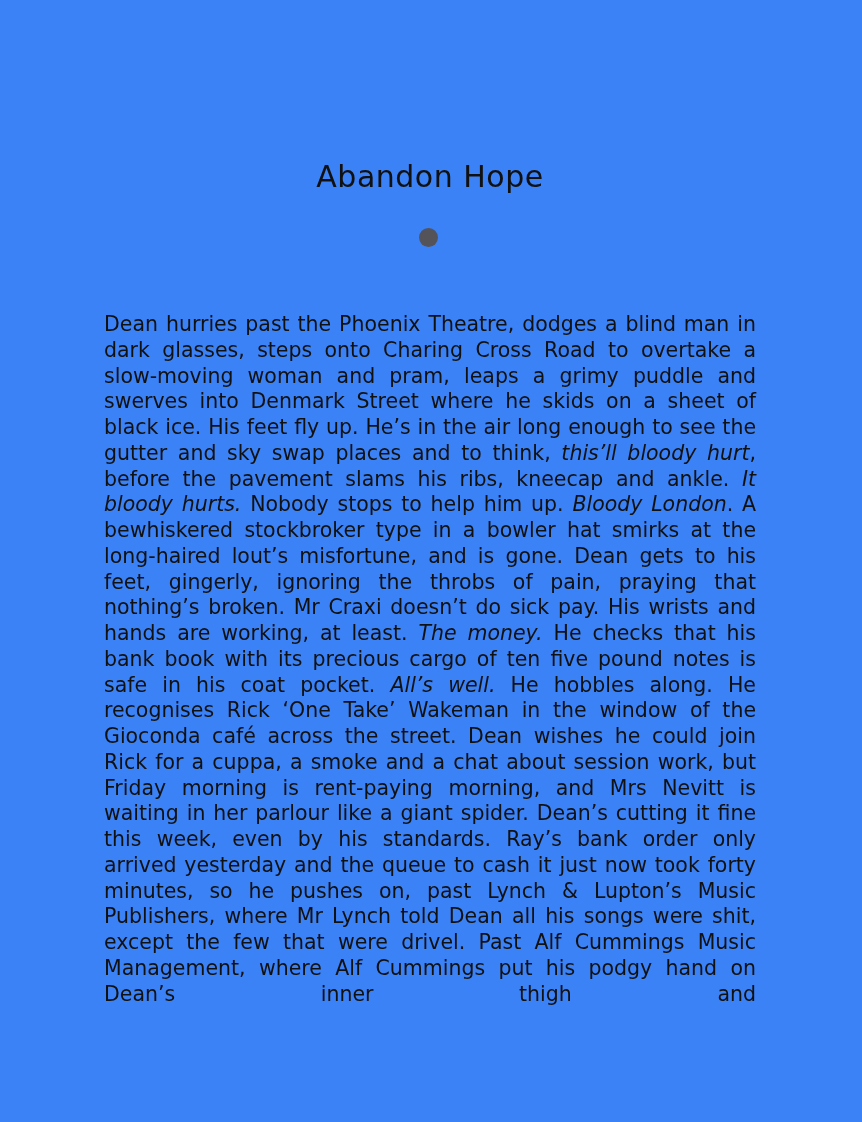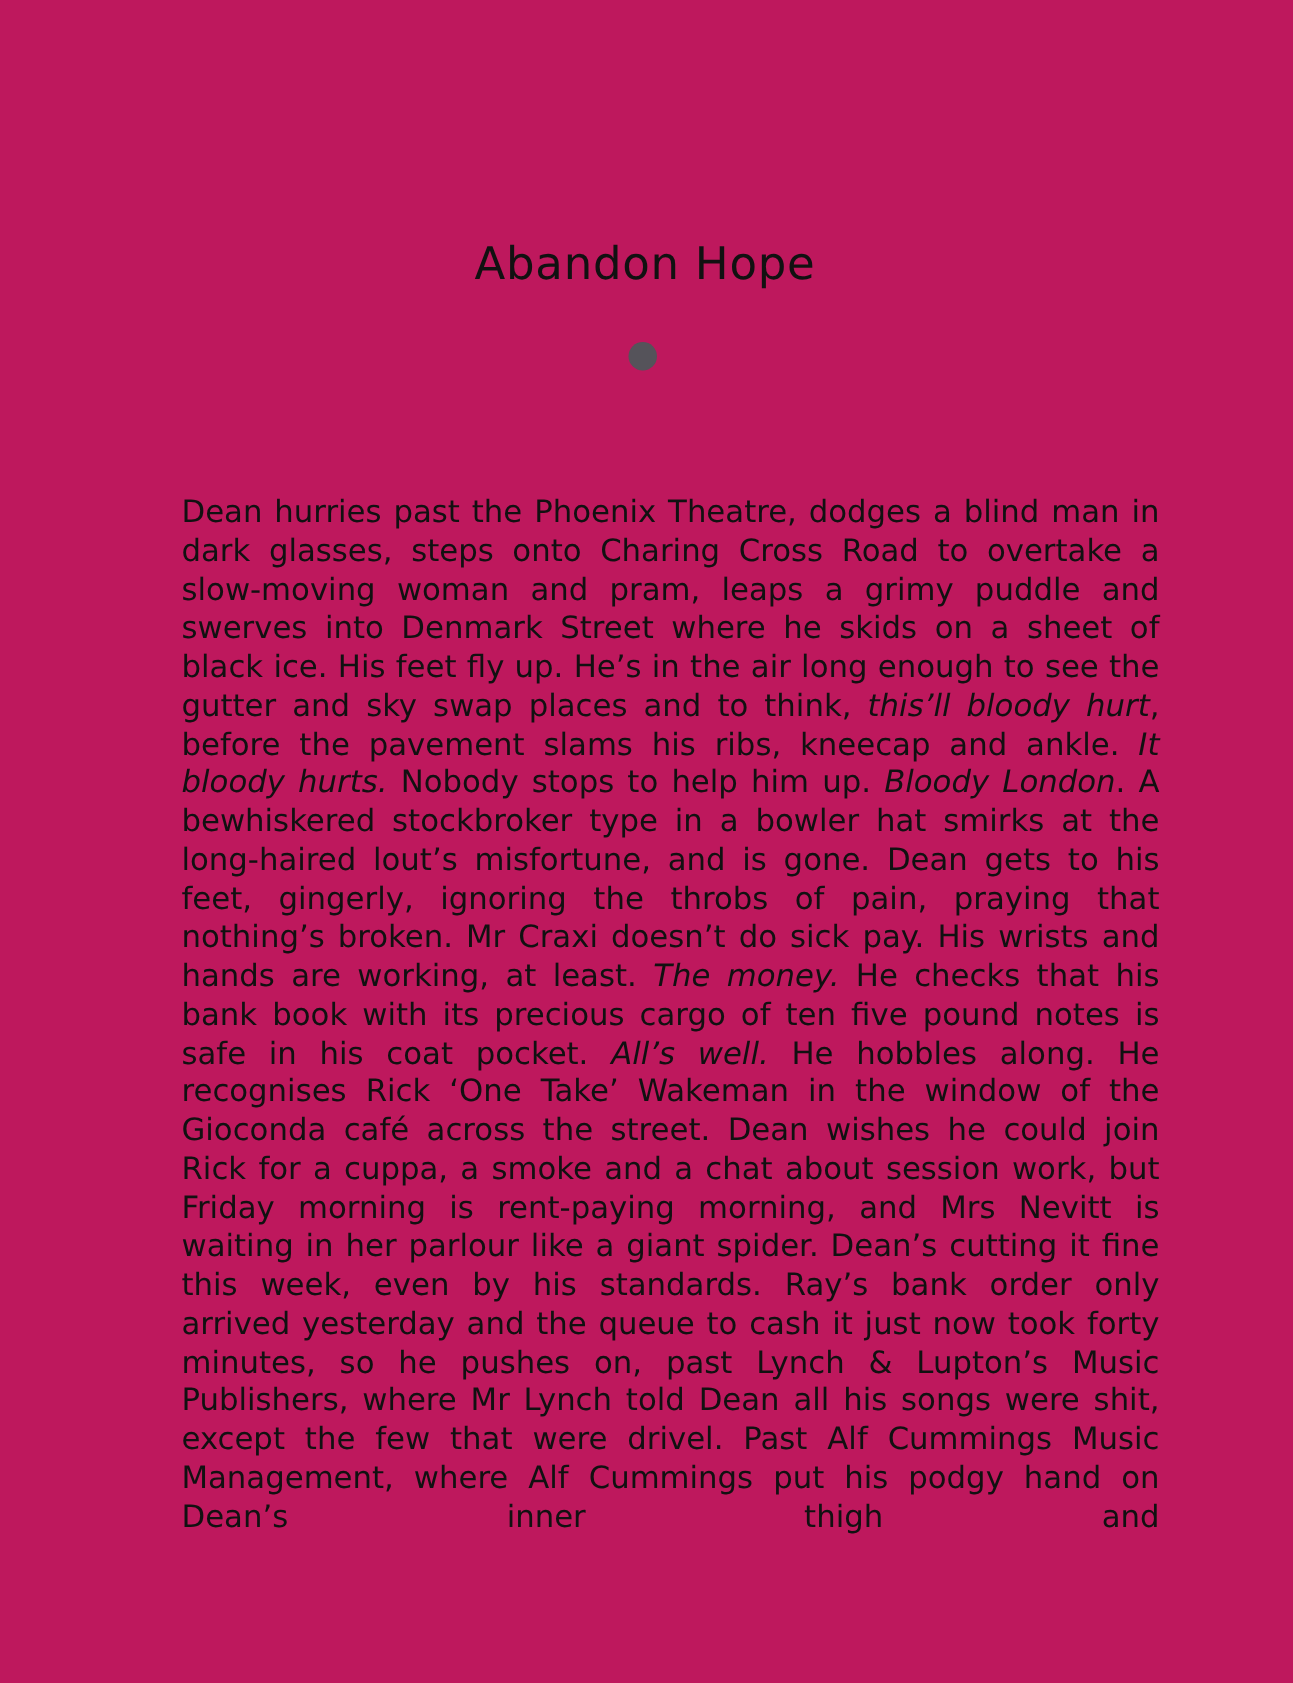--- a/index.html
+++ b/index.html
@@ -4,21 +4,21 @@
 <style>
   html, body {
     margin: 0;
     padding: 0;
     background: #ffffff;
   }
   .page {
     position: relative;
     width: 862px;
     height: 1122px;
-    background: #be185d;
+    background: #3b82f6;
     overflow: hidden;
     font-family: "DejaVu Sans", "Liberation Sans", sans-serif;
     color: #111111;
   }
   .chapter-title {
     position: absolute;
     top: 158px;
     left: 104px;
     width: 652px;
     margin: 0;
@@ -36,21 +36,21 @@
     width: 19px;
     height: 19px;
     border-radius: 50%;
     background: #55535a;
   }
   .body-paragraph {
     position: absolute;
     top: 312px;
     left: 104px;
     width: 652px;
-    margin: 17px;
+    margin: 0;
     font-size: 20.5px;
     line-height: 25.75px;
     text-align: justify;
     text-align-last: justify;
     -moz-text-align-last: justify;
     color: #111111;
   }
   .body-paragraph em {
     font-style: italic;
   }

